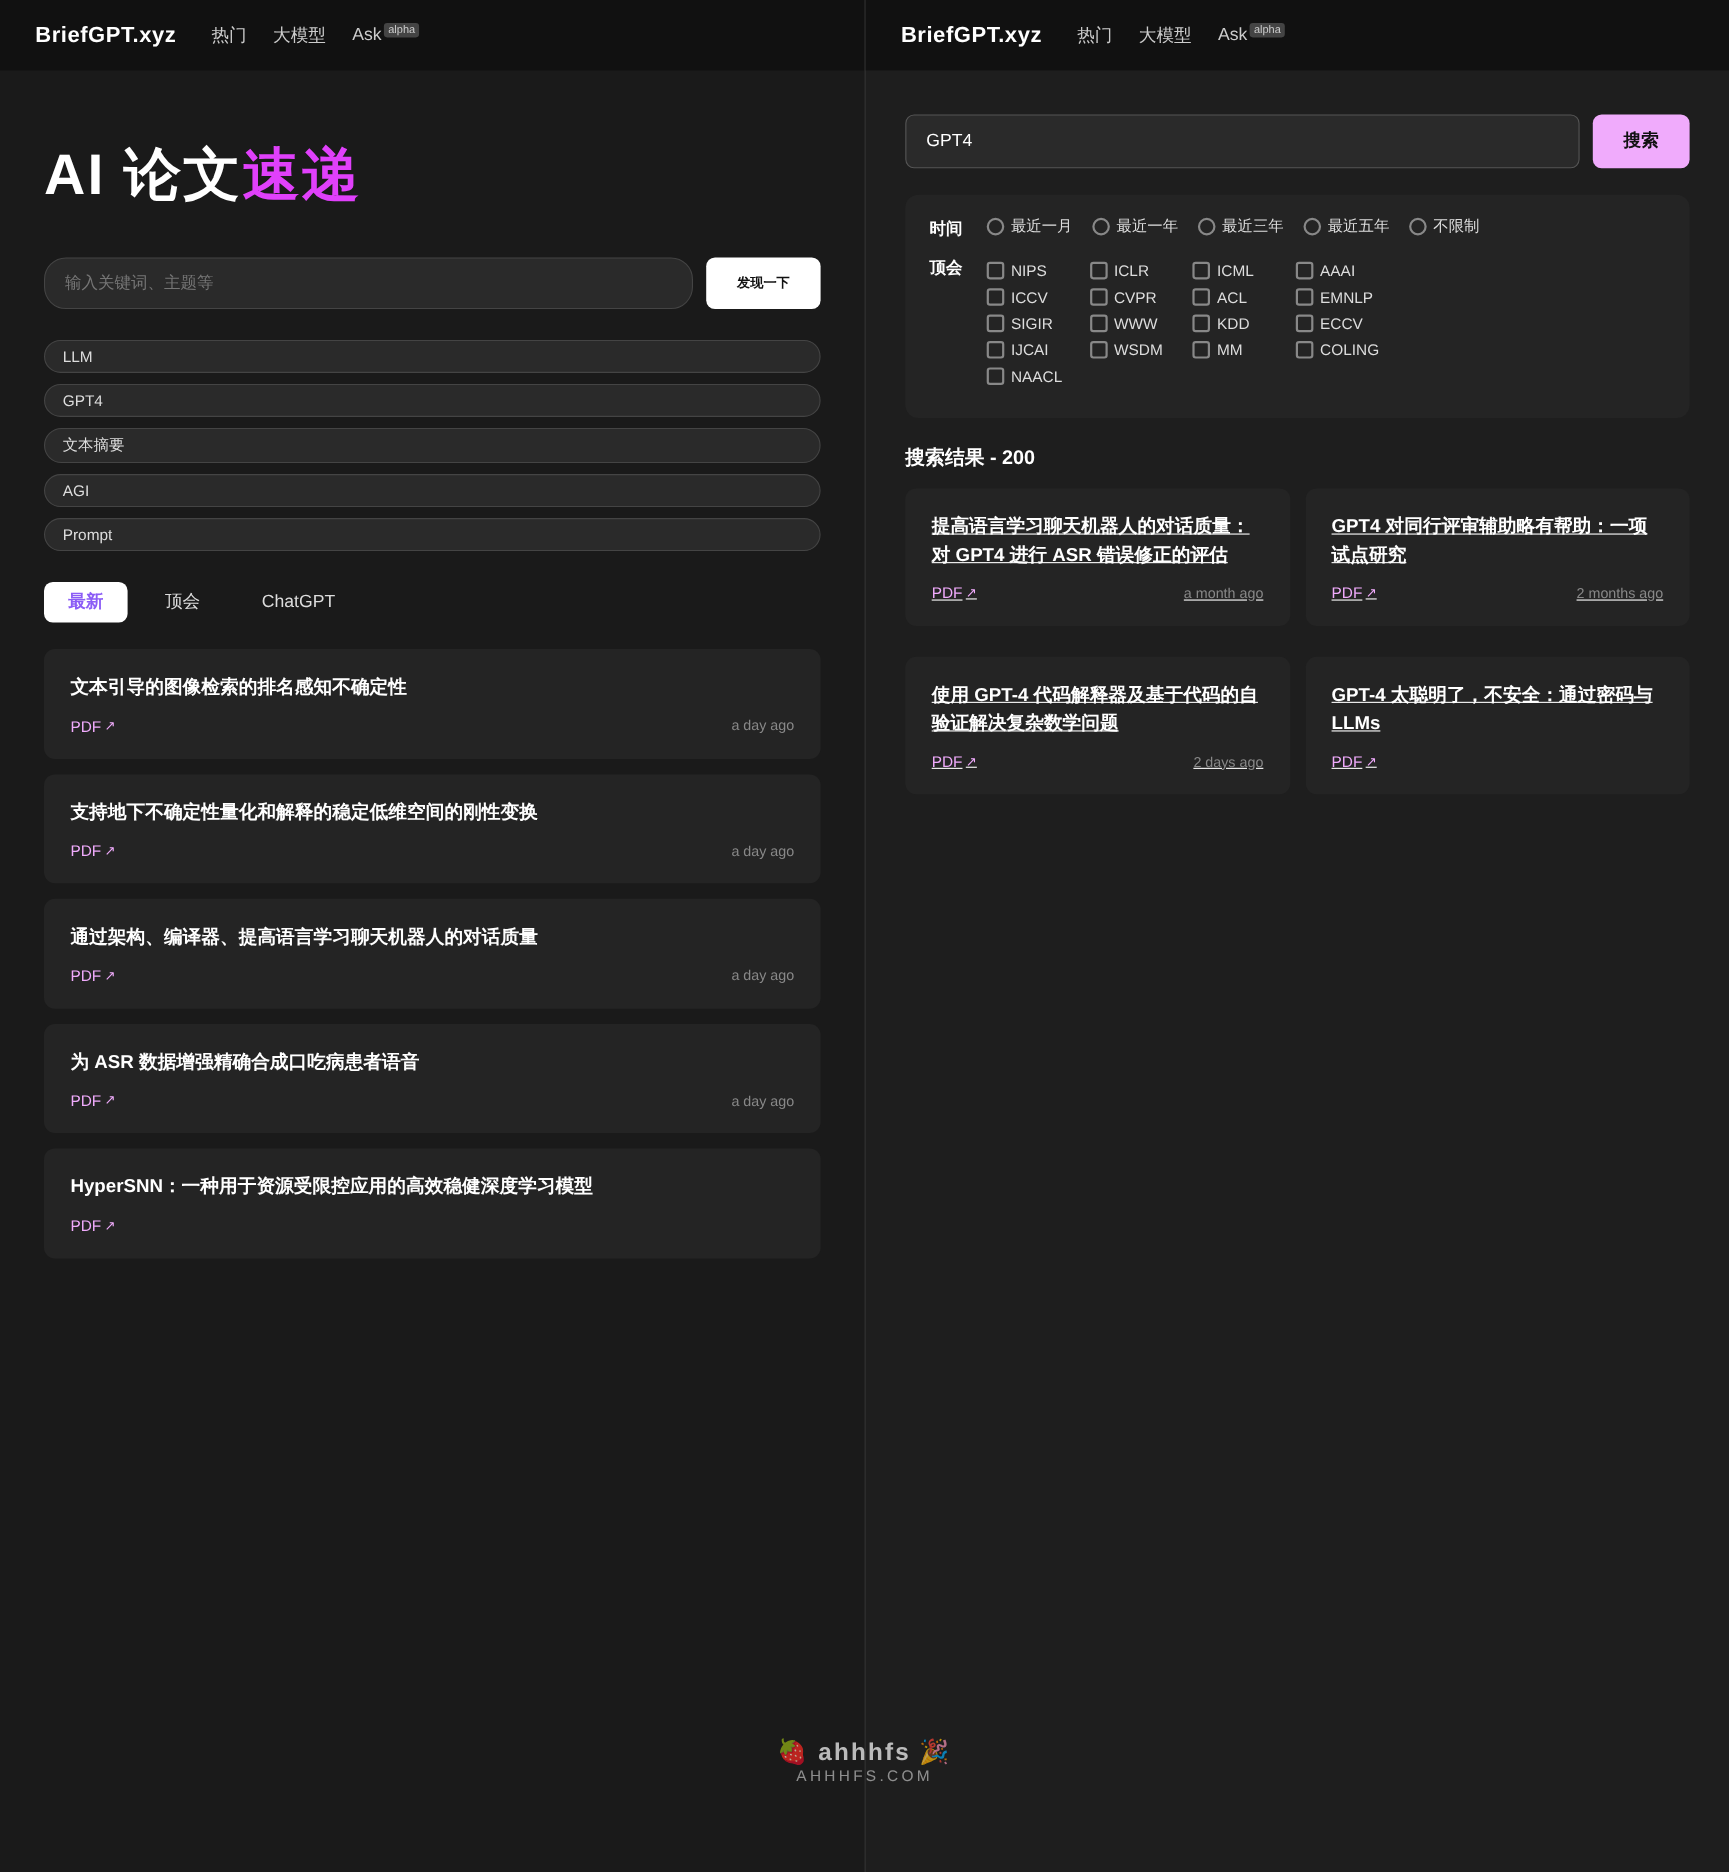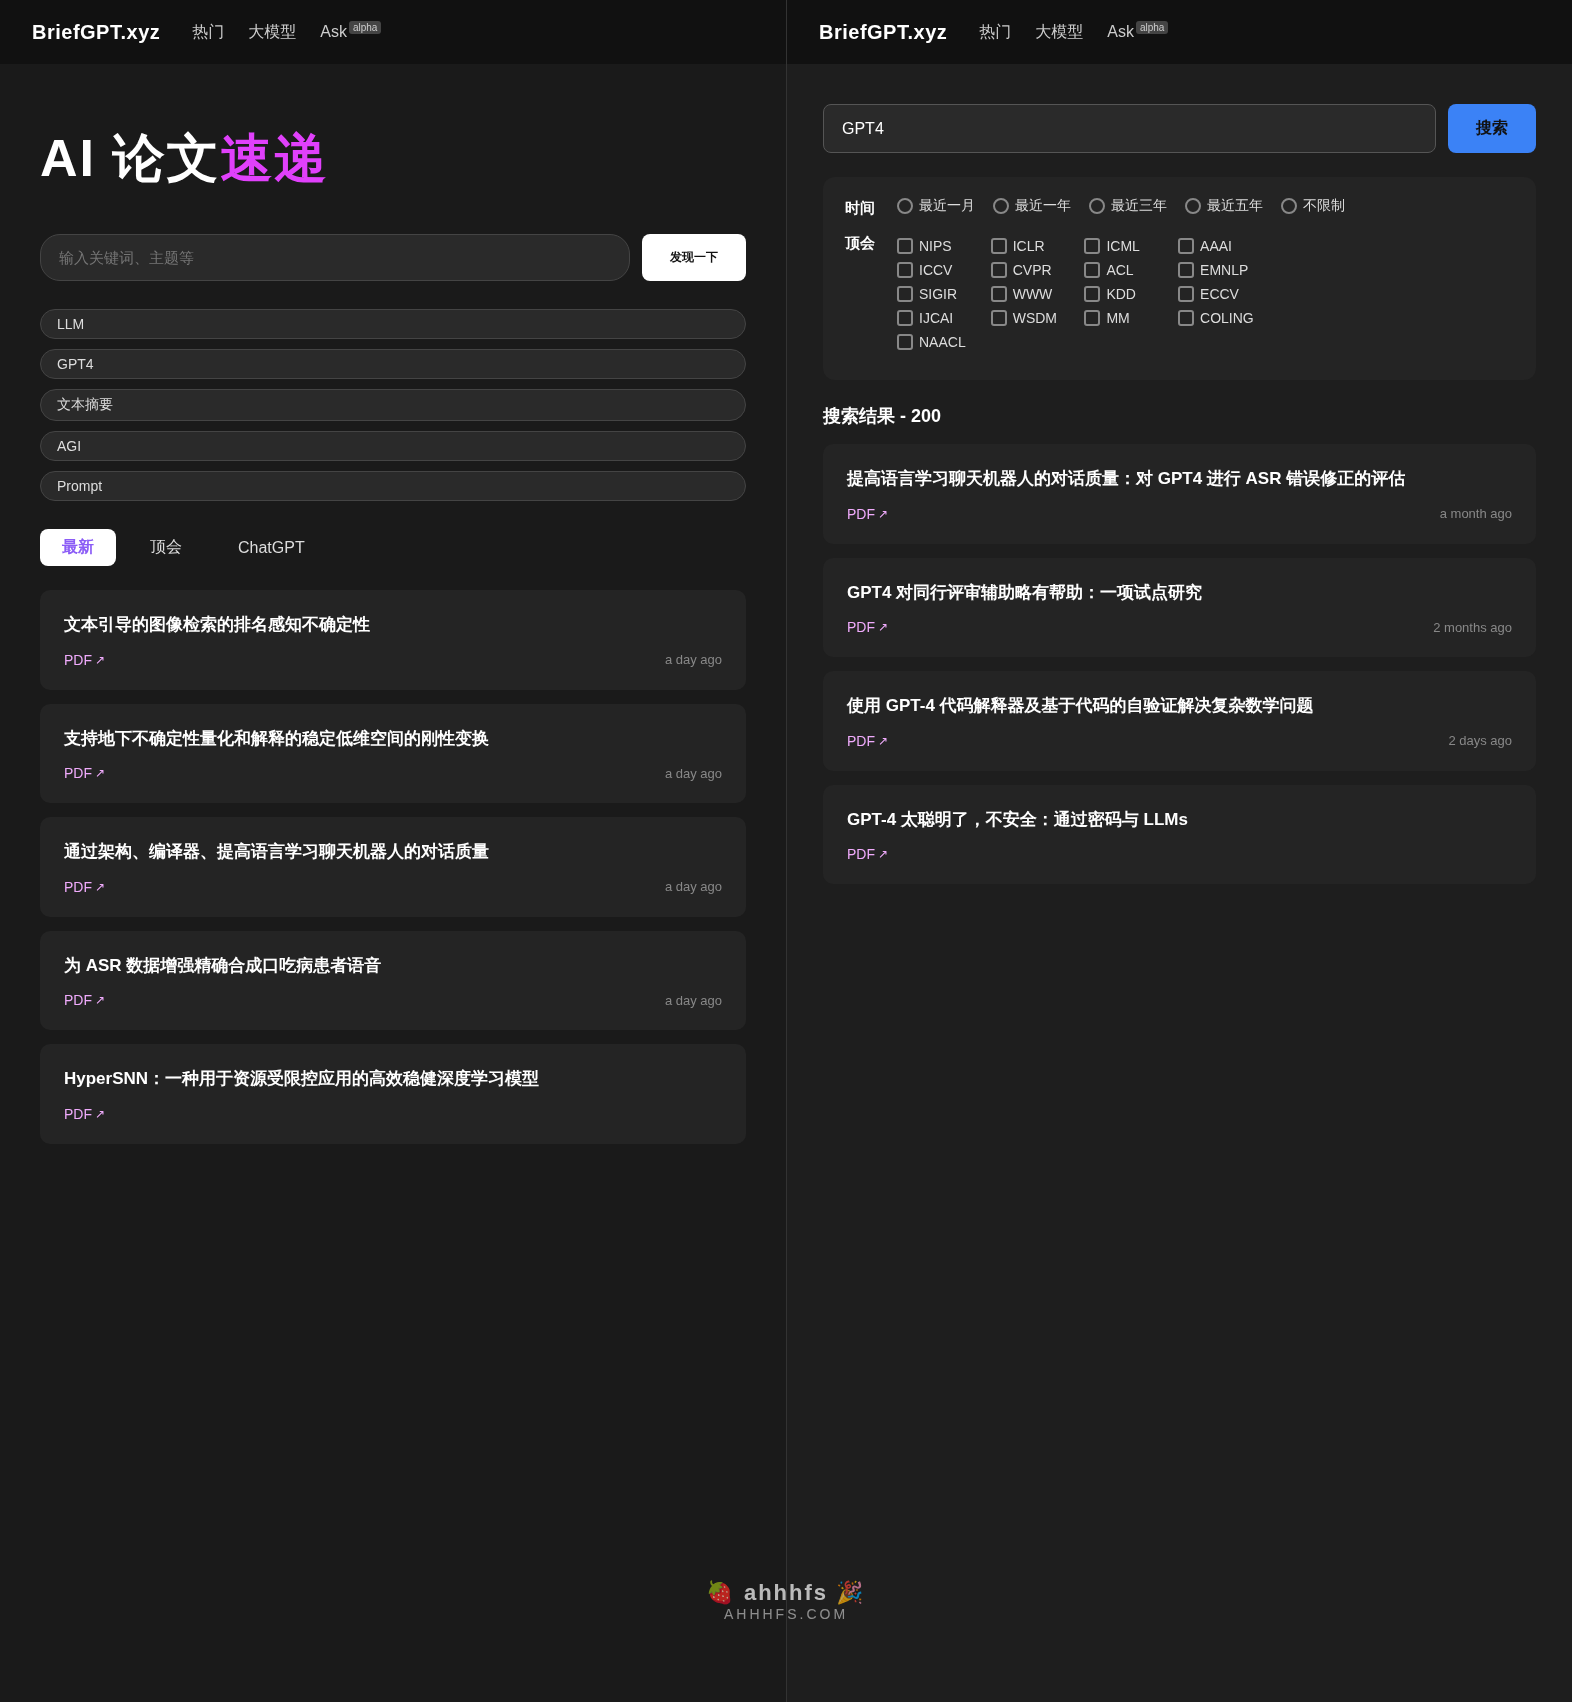--- a/index.html
+++ b/index.html
@@ -199,21 +199,21 @@
       flex: 1;
       background: #2a2a2a;
       border: 1px solid #555;
       border-radius: 8px;
       padding: 14px 18px;
       color: #fff;
       font-size: 16px;
       outline: none;
     }
     .search-btn {
-      background: #3b82f6;
+      background: #f0abfc;
       color: #111;
       border: none;
       border-radius: 8px;
       padding: 14px 28px;
       font-size: 16px;
       font-weight: 700;
       cursor: pointer;
     }
 
     .filter-section {
@@ -280,21 +280,23 @@
 
     .results-header {
       font-size: 18px;
       font-weight: 700;
       color: #fff;
       margin-bottom: 16px;
     }
 
     .papers-grid {
       display: grid;
-      grid-template-columns: 1fr;
+      grid-template-columns: 1fr 1fr;
+      gap: 14px;
+      text-decoration: underline;
     }
 
     .watermark {
       position: fixed;
       bottom: 80px;
       left: 50%;
       transform: translateX(-50%);
       z-index: 100;
       text-align: center;
       pointer-events: none;

